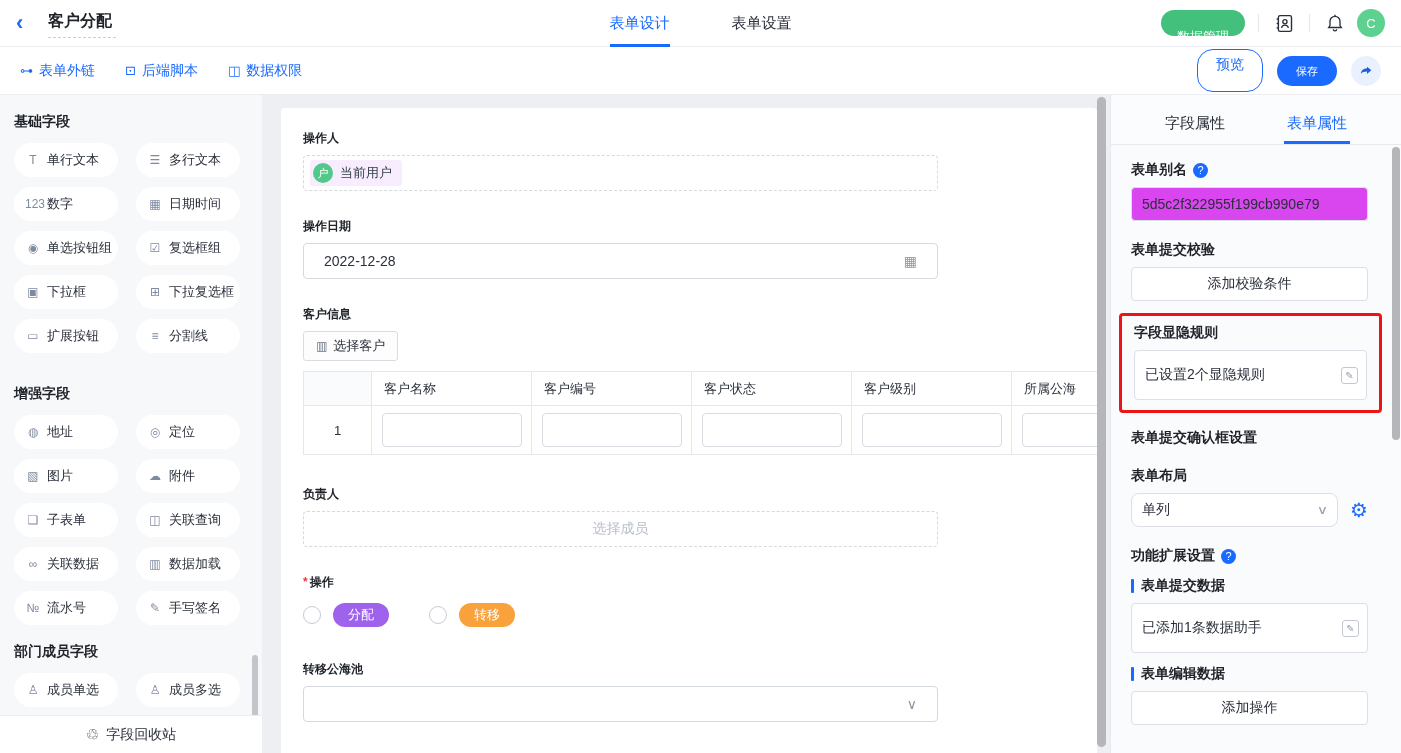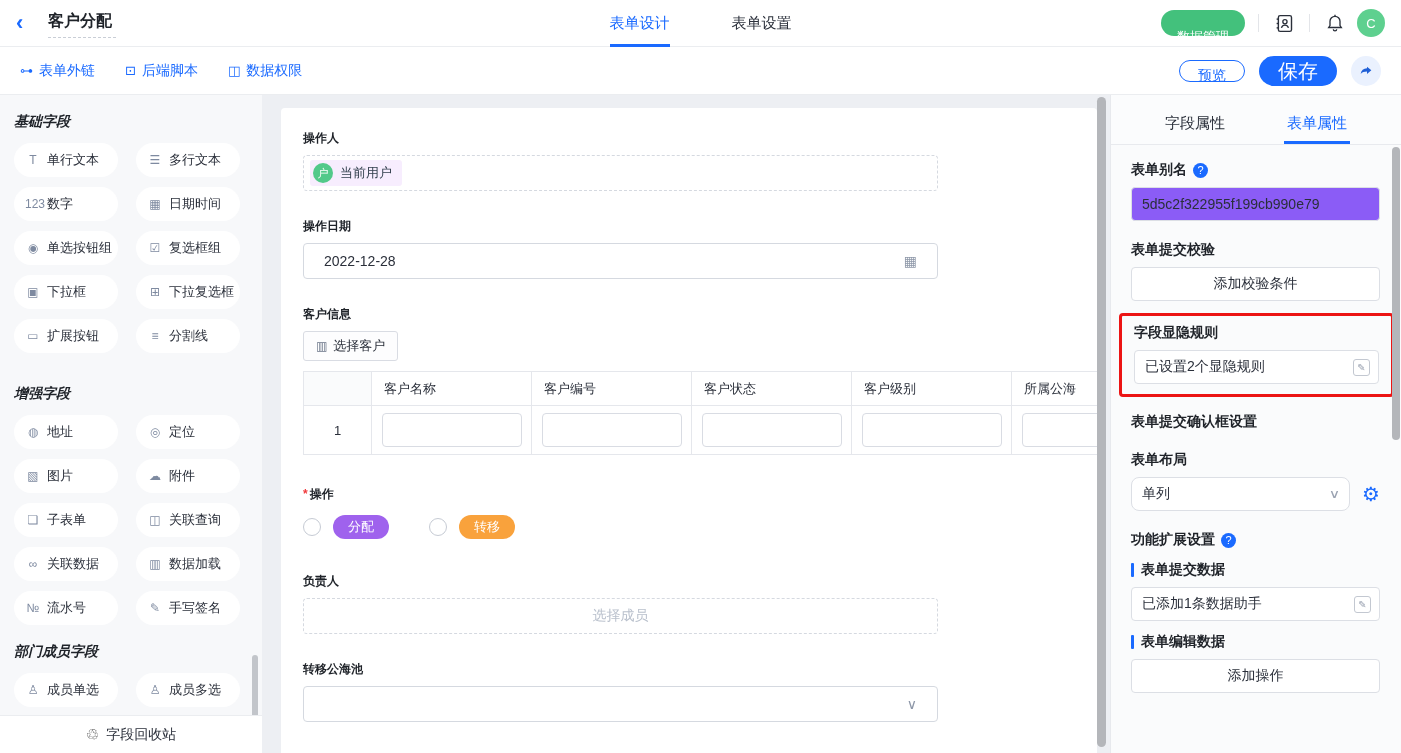--- a/index.html
+++ b/index.html
@@ -25,34 +25,34 @@
   .avatar { width:28px; height:28px; border-radius:50%; background:#5ed08f; color:#fff;
     font-size:13px; display:flex; align-items:center; justify-content:center; margin-left:10px; cursor:pointer; }
 
   
   .toolbar { height:48px; display:flex; align-items:center; padding:0 20px;
     border-bottom:1px solid #ebedf0; background:#fff; }
   .tb-link { color:#1a6aff; font-size:14px; margin-right:30px; display:flex; align-items:center;
     gap:6px; cursor:pointer; }
   .tb-link .ico { font-size:13px; }
   .toolbar-right { margin-left:auto; display:flex; align-items:center; gap:14px; }
-  .btn-outline { height:22px; line-height:28px; padding:0 18px; border:1px solid #1a6aff;
+  .btn-outline { height:43px; line-height:28px; padding:0 18px; border:1px solid #1a6aff;
     color:#1a6aff; border-radius:16px; font-size:14px; background:#fff; cursor:pointer; }
   .btn-primary { height:30px; line-height:30px; padding:0 19px; background:#1a6aff; color:#fff;
-    border-radius:16px; font-size:20px; cursor:pointer; }
+    border-radius:16px; font-size:11px; cursor:pointer; }
   .btn-share { width:30px; height:30px; border-radius:50%; background:#eaf1fe; display:flex;
     align-items:center; justify-content:center; cursor:pointer; }
 
   
   .app-body { display:flex; height:658px; position:relative; }
 
   
   .sidebar { width:262px; background:#f7f8fa; position:relative; overflow:hidden; flex:none;
     padding:18px 0 0 14px; }
-  .sb-title { font-size:14px; font-weight:700; margin-bottom:12px;font-style:italic; }
+  .sb-title { font-size:14px; font-weight:700; margin-bottom:12px; }
   .sb-title.mt { margin-top:32px; }
   .sb-title.mt2 { margin-top:18px; }
   .pill-grid { display:flex; flex-wrap:wrap; width:234px; column-gap:18px; row-gap:10px; }
   .pill { width:104px; height:34px; background:#fff; border-radius:17px; display:flex;
     align-items:center; padding-left:11px; font-size:13px; color:#2a2f3a; cursor:grab;
     white-space:nowrap; }
   .pill .ico { color:#7e8aa0; font-size:12px; margin-right:6px; width:16px; text-align:center;
     flex:none; }
   .recycle-bar { position:absolute; left:0; right:0; bottom:0; height:38px; background:#fff;
     border-top:1px solid #ebedf0; display:flex; align-items:center; justify-content:center;
@@ -102,34 +102,34 @@
   .canvas-scroll { position:absolute; right:4px; top:2px; width:9px; height:650px;
     background:#b4b6ba; border-radius:5px; cursor:pointer; }
 
   
   .panel { width:291px; flex:none; background:#fafbfc; border-left:1px solid #e7e9ed;
     position:relative; overflow:hidden; }
   .p-tabs { height:50px; display:flex; align-items:flex-end; justify-content:center; gap:56px;
     border-bottom:1px solid #e8eaee; background:#fbfcfd; }
   .p-tab { font-size:15px; color:#2a2f3a; padding:0 3px 11px; cursor:pointer; }
   .p-tab.active { color:#1a6aff; border-bottom:3px solid #1a6aff; padding-bottom:8px; }
-  .p-body { padding:16px 21px 0 20px; }
+  .p-body { padding:16px 33px 0 20px; }
   .p-label { font-size:14px; font-weight:700; margin-bottom:8px; display:flex; align-items:center; gap:6px; }
   .help { width:15px; height:15px; border-radius:50%; background:#1a6aff; color:#fff; font-size:11px;
     display:inline-flex; align-items:center; justify-content:center; cursor:pointer; font-weight:400; }
-  .p-input { height:34px; background:#8b5cf6; border:1px solid #dcdfe5; border-radius:4px; width:100%;
+  .p-input { height:34px; background:#d946ef; border:1px solid #dcdfe5; border-radius:4px; width:100%;
     font-size:14px; color:#2a2f3a; padding:0 10px; display:flex; align-items:center; }
   input.p-input { outline:none; }
   .p-btn { height:34px; width:100%; background:#fff; border:1px solid #dcdfe5; border-radius:4px;
     font-size:14px; color:#2a2f3a; display:flex; align-items:center; justify-content:center;
     cursor:pointer; }
   .p-group { margin-top:20px; }
   .vis-group { border:3px solid #ec1414; border-radius:4px; margin:12px -14px 0 -12px;
     padding:8px 12px 10px 12px; }
-  .value-box { height:34px; background:#fff; border:1px solid #dcdfe5; border-radius:4px;
+  .value-box { height:50px; background:#fff; border:1px solid #dcdfe5; border-radius:4px;
     display:flex; align-items:center; padding:0 8px 0 10px; font-size:14px; color:#2a2f3a;
     cursor:pointer; }
   .edit-ico { margin-left:auto; width:17px; height:17px; border:1px solid #c3c8d1; border-radius:3px;
     color:#9aa2b1; font-size:10px; display:flex; align-items:center; justify-content:center; }
   .layout-row { display:flex; align-items:center; gap:12px; }
   .p-select { flex:1; height:34px; background:#fff; border:1px solid #dcdfe5; border-radius:8px;
     display:flex; align-items:center; padding:0 10px; font-size:14px; color:#2a2f3a; cursor:pointer; }
   .p-select .chev { margin-left:auto; color:#9aa2b1; font-size:12px; transform:scaleX(1.3); }
   .gear { color:#1a6aff; font-size:20px; cursor:pointer; line-height:1; }
   .sub-label { display:flex; align-items:center; gap:7px; font-size:14px; font-weight:700;
@@ -398,37 +398,37 @@
             <div class="col">
               <div class="th">所属公海</div>
               <div class="td">
                 <div class="cell-input"></div>
               </div>
             </div>
 
         </div>
       </div>
 
+      <div class="fld">
+        <div class="fld-label">负责人</div>
+        <div class="inp dashed placeholder-center">
+          <span>选择成员</span>
+        </div>
+      </div>
+
       <div class="fld" style="margin-bottom:34px;">
         <div class="fld-label">
           <span class="req">*</span><span>操作</span>
         </div>
         <div class="radio-row">
           <span class="radio"></span>
           <span class="opt-pill purple">分配</span>
           <span class="gap28"></span>
           <span class="radio"></span>
           <span class="opt-pill orange" style="margin-left:0;">转移</span>
-        </div>
-      </div>
-
-      <div class="fld">
-        <div class="fld-label">负责人</div>
-        <div class="inp dashed placeholder-center">
-          <span>选择成员</span>
         </div>
       </div>
 
       <div class="fld">
         <div class="fld-label">转移公海池</div>
         <div class="inp">
           <span class="right-ico">∨</span>
         </div>
       </div>
 

